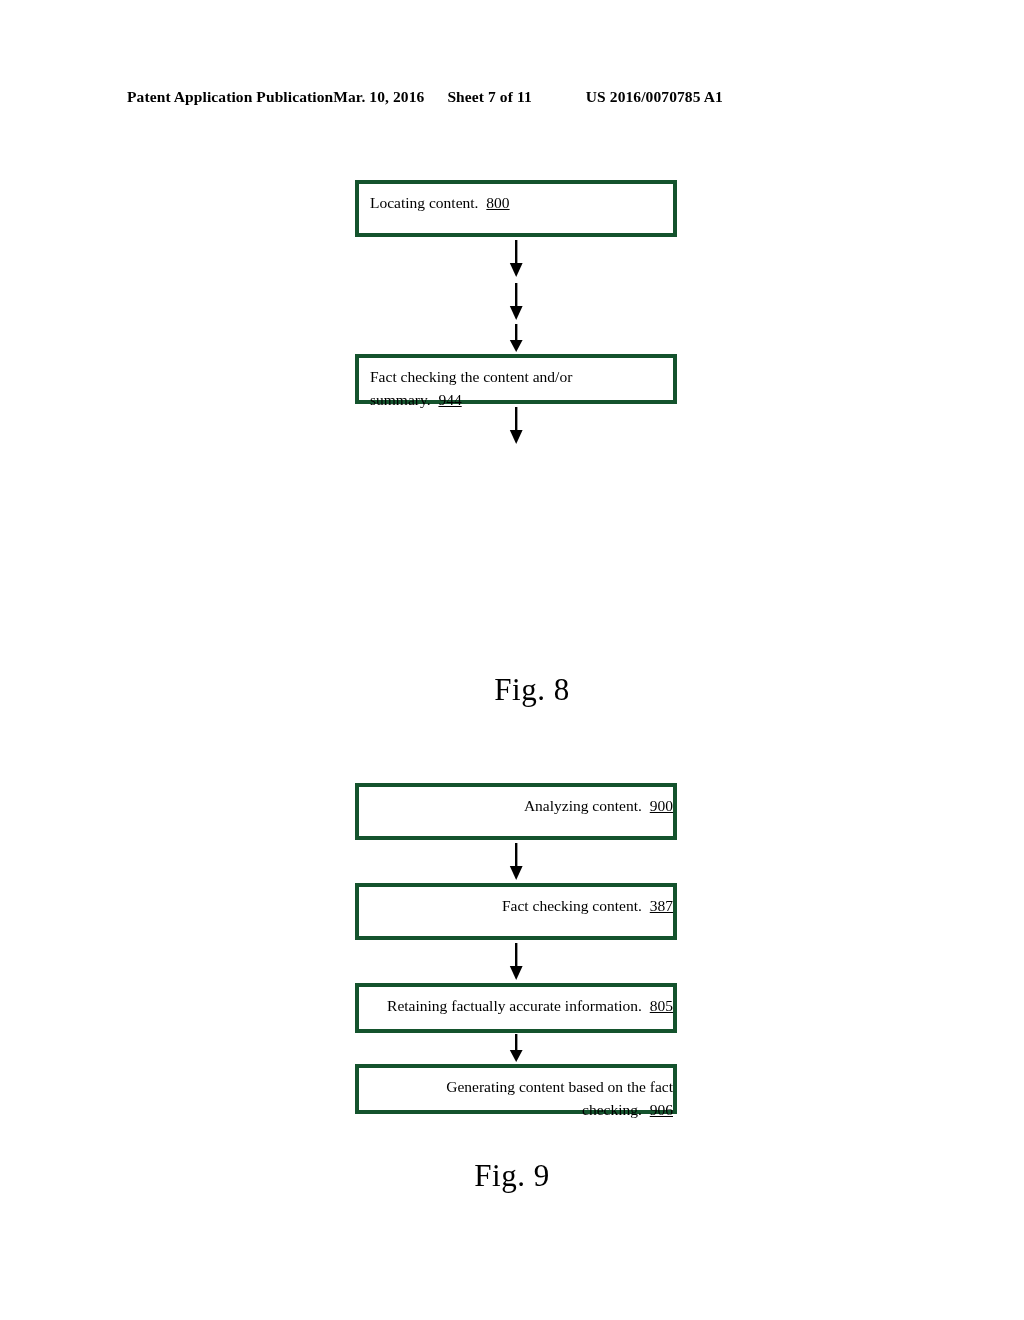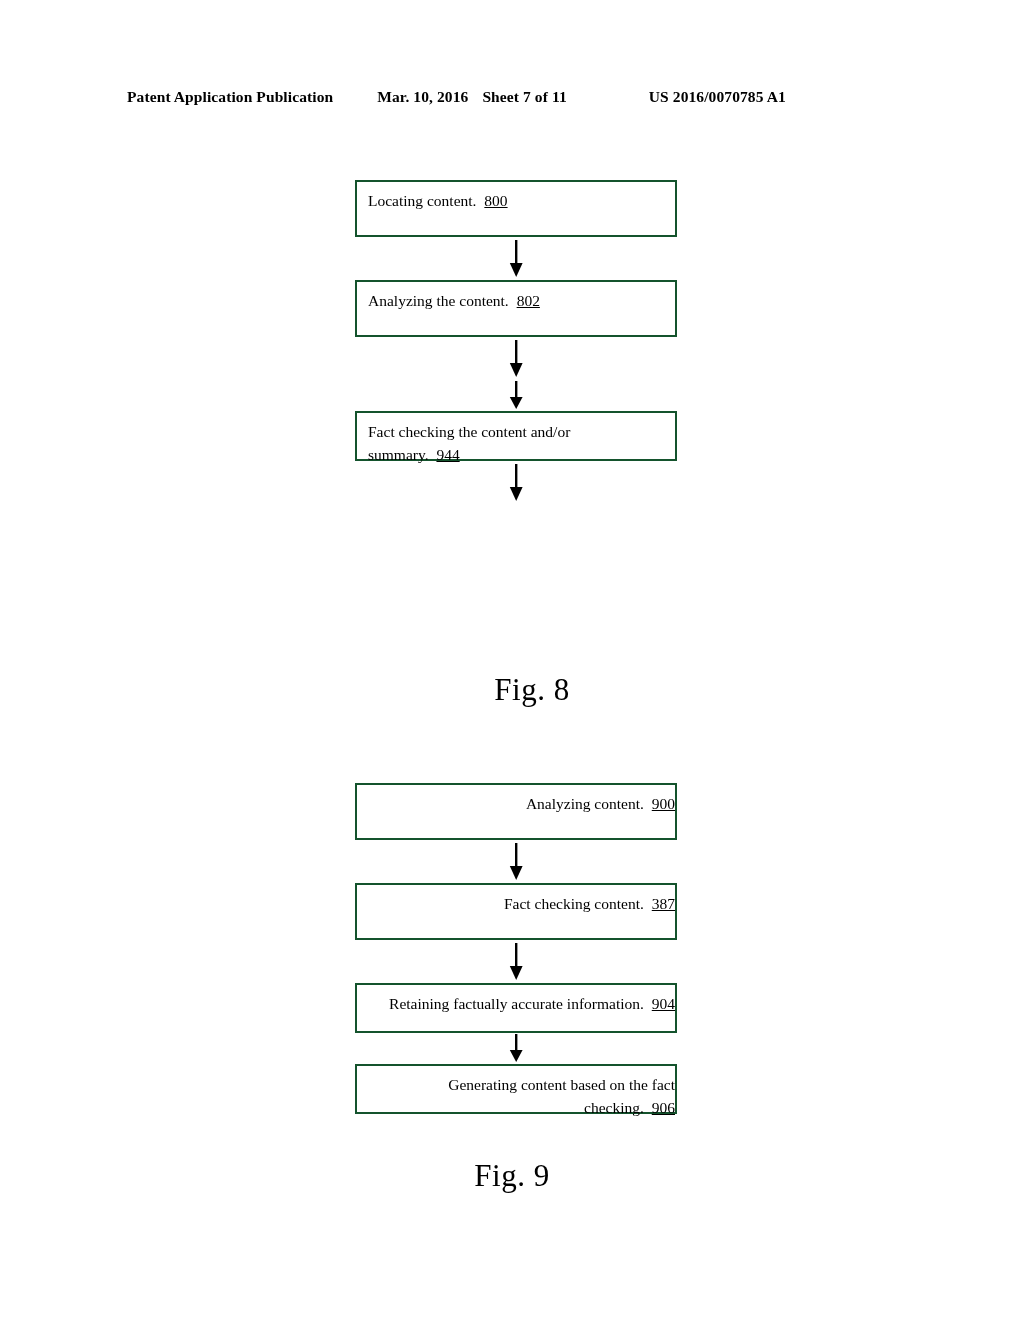--- a/index.html
+++ b/index.html
@@ -23,23 +23,23 @@
     top: 88px;
     width: 760px;
     height: 24px;
     display: flex;
     align-items: baseline;
     font-weight: bold;
     font-size: 15.5px;
     letter-spacing: 0.1px;
     white-space: nowrap;
   }
-  .hdr-pub      { margin-right: 44px; }
-  .hdr-date     { margin-right: 14px; }
-  .hdr-sheet    { margin-right: 82px; }
+  .hdr-pub      { }
+  .hdr-date     { margin-right: 23px; }
+  .hdr-sheet    { margin-right: 54px; }
   .hdr-patno    { }
 
   
   .figure {
     position: absolute;
     left: 0;
     width: 1024px;
   }
   #figure-8 { top: 180px; }
   #figure-9 { top: 783px; text-align: right; }
@@ -47,21 +47,21 @@
   .flow {
     position: relative;
     width: 322px;
     margin: 0 auto;
     margin-left: 355px;
   }
 
   .flow-box {
     box-sizing: border-box;
     width: 322px;
-    border: 2px solid #14532d;
+    border: 4px solid #14532d;
     background: #ffffff;
     padding: 7px 0 0 11px;
     font-size: 15.5px;
     line-height: 23px;
   }
   .flow-box.h1 { height: 57px; }
   .flow-box.h2 { height: 50px; }
 
   .box-text {
     display: block;
@@ -115,23 +115,20 @@
     <div class="flow-box h1">
       <span class="box-text">Locating content. <span class="ref-num">800</span></span>
     </div>
     <div class="connector">
       <svg width="14" height="43" viewBox="0 0 14 43" aria-hidden="true">
         <rect x="6" y="3" width="2.4" height="24" fill="#000"></rect>
         <polygon points="7.2,40 0.8,26 13.6,26" fill="#000"></polygon>
       </svg>
     </div>
 
-    <div class="flow-box h1">
-      <span class="box-text">Analyzing the content. <span class="ref-num">802</span></span>
-    </div>
     <div class="connector">
       <svg width="14" height="43" viewBox="0 0 14 43" aria-hidden="true">
         <rect x="6" y="3" width="2.4" height="24" fill="#000"></rect>
         <polygon points="7.2,40 0.8,26 13.6,26" fill="#000"></polygon>
       </svg>
     </div>
 
     <div class="connector short">
       <svg width="14" height="31" viewBox="0 0 14 31" aria-hidden="true">
         <rect x="6" y="1" width="2.4" height="17" fill="#000"></rect>
@@ -173,21 +170,21 @@
       <span class="box-text">Fact checking content. <span class="ref-num">387</span></span>
     </div>
     <div class="connector">
       <svg width="14" height="43" viewBox="0 0 14 43" aria-hidden="true">
         <rect x="6" y="3" width="2.4" height="24" fill="#000"></rect>
         <polygon points="7.2,40 0.8,26 13.6,26" fill="#000"></polygon>
       </svg>
     </div>
 
     <div class="flow-box h2">
-      <span class="box-text">Retaining factually accurate information. <span class="ref-num">904</span></span>
+      <span class="box-text">Retaining factually accurate information. <span class="ref-num">805</span></span>
     </div>
     <div class="connector short">
       <svg width="14" height="31" viewBox="0 0 14 31" aria-hidden="true">
         <rect x="6" y="1" width="2.4" height="17" fill="#000"></rect>
         <polygon points="7.2,29 0.8,17 13.6,17" fill="#000"></polygon>
       </svg>
     </div>
 
     <div class="flow-box h2">
       <span class="box-text">Generating content based on the fact

